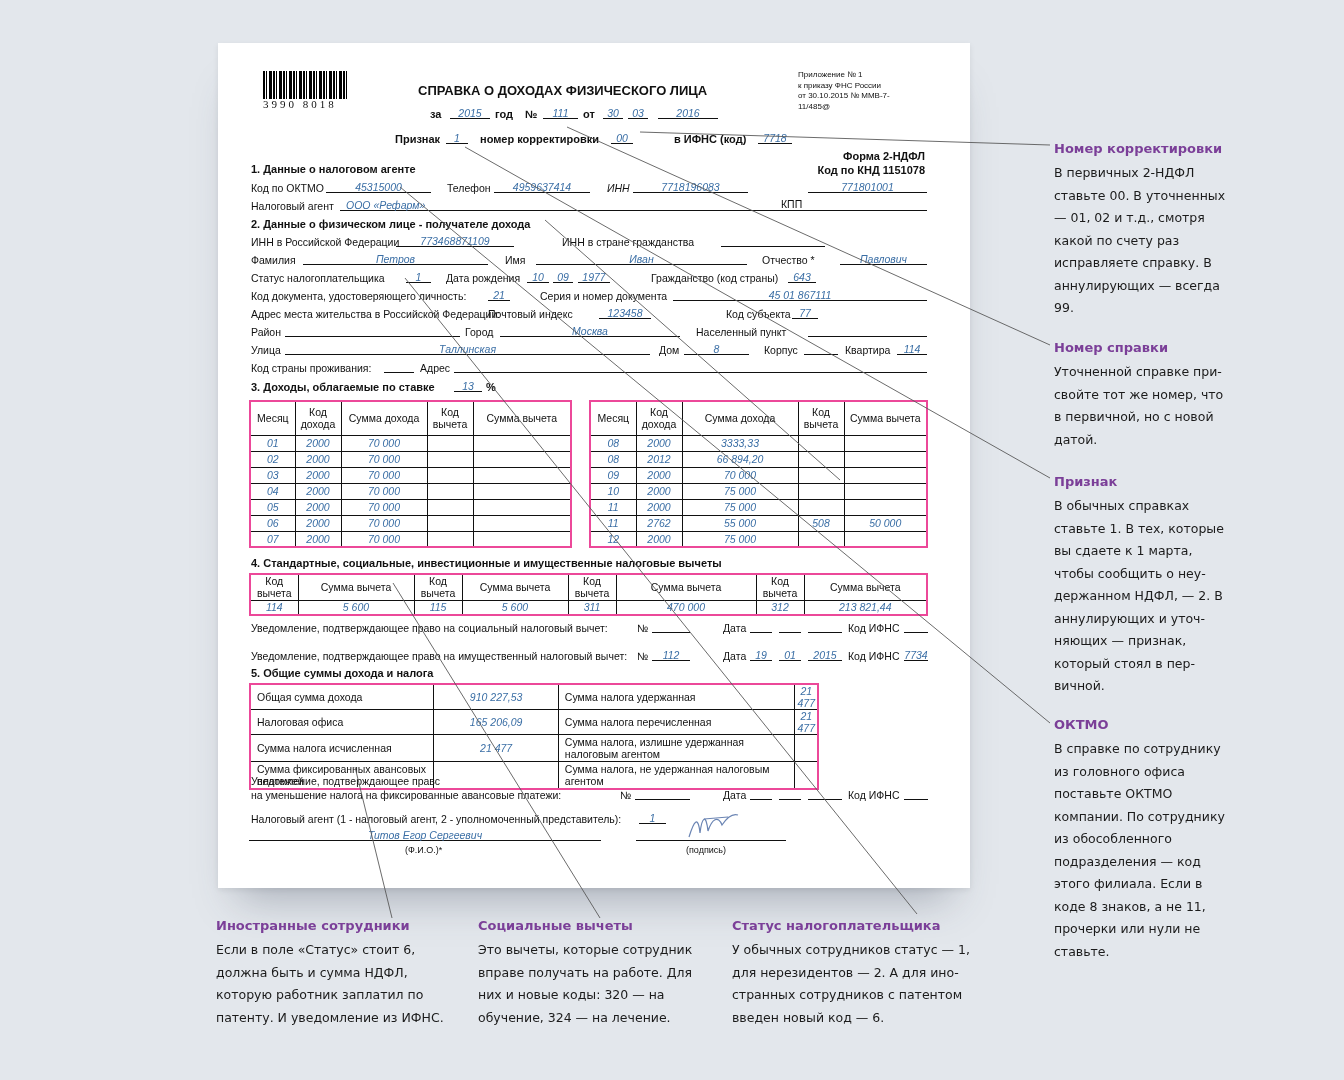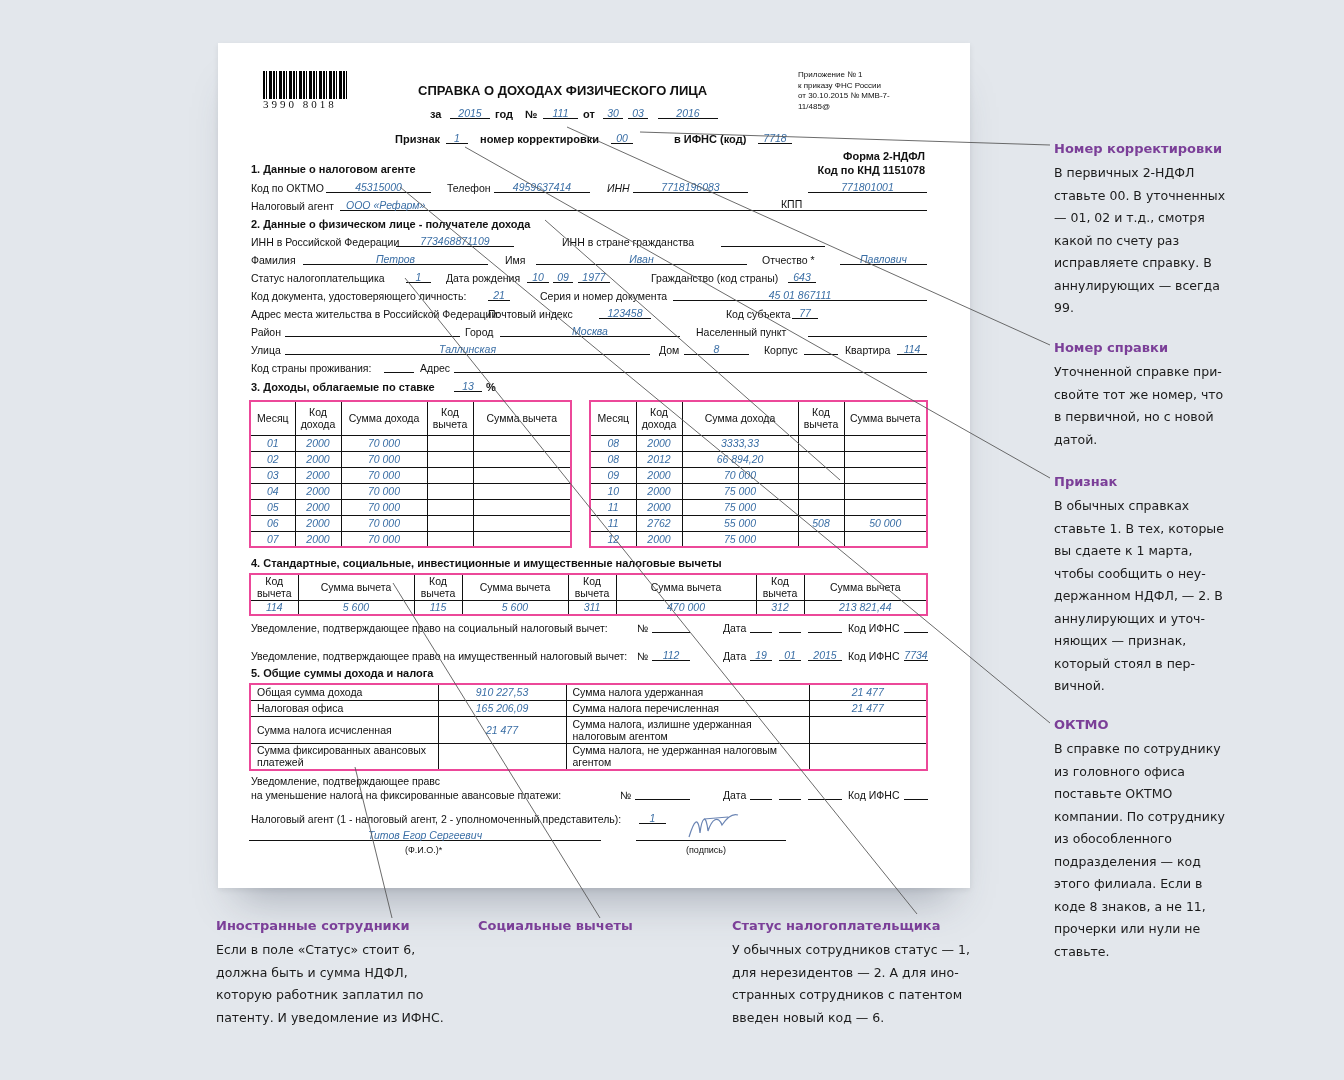--- a/index.html
+++ b/index.html
@@ -404,21 +404,21 @@
     </div>
   <div class="uline val" style="left:590px;top:606px;width:34px;">
       <span>2015</span>
     </div>
   <div class="abs f10" style="left:630px;top:607px;">Код ИФНС</div>
   <div class="uline val" style="left:686px;top:606px;width:24px;">
       <span>7734</span>
     </div>
 
   <div class="abs f11 bold" style="left:33px;top:624px;">5. Общие суммы дохода и налога</div>
-  <table class="grid outer" style="left:31px;top:640px;width:679px;padding-left:40px;">
+  <table class="grid outer" style="left:31px;top:640px;width:570px;padding-left:40px;">
     <tbody>
         <tr style="height:16px;">
       <td class="l" style="width:188px;">Общая сумма дохода</td>
       <td class="v" style="width:128px;">910 227,53</td>
       <td class="l" style="width:243px;">Сумма налога удержанная</td>
       <td class="v">21 477</td>
     </tr>
     <tr style="height:16px;">
       <td class="l">Налоговая офиса</td>
       <td class="v">165 206,09</td>
@@ -507,17 +507,18 @@
 <div class="note" style="left:1054px;top:717px;">
   <h3>ОКТМО</h3>
   <p>В справке по сотруд­нику из головного офиса поставьте ОКТМО компании. По сотруд­нику из обособленного подразделения — код этого филиала. Если в коде 8 знаков, а не 11, прочерки или нули не ставьте.</p>
 </div>
 <div class="note" style="left:216px;top:918px;width:240px;">
   <h3>Иностранные сотрудники</h3>
   <p>Если в поле «Статус» стоит 6, должна быть и сумма НДФЛ, которую работник заплатил по патенту. И уведомление из ИФНС.</p>
 </div>
 <div class="note" style="left:478px;top:918px;width:232px;">
   <h3>Социальные вычеты</h3>
+  <p>Это вычеты, которые сотрудник вправе получать на работе. Для них и новые коды: 320 — на обучение, 324 — на лечение.</p>
 </div>
 <div class="note" style="left:732px;top:918px;width:240px;">
   <h3>Статус налогоплательщика</h3>
   <p>У обычных сотрудников статус — 1, для нерезидентов — 2. А для ино­странных сотрудников с патентом введен новый код — 6.</p>
 </div>
 
 </body></html>

